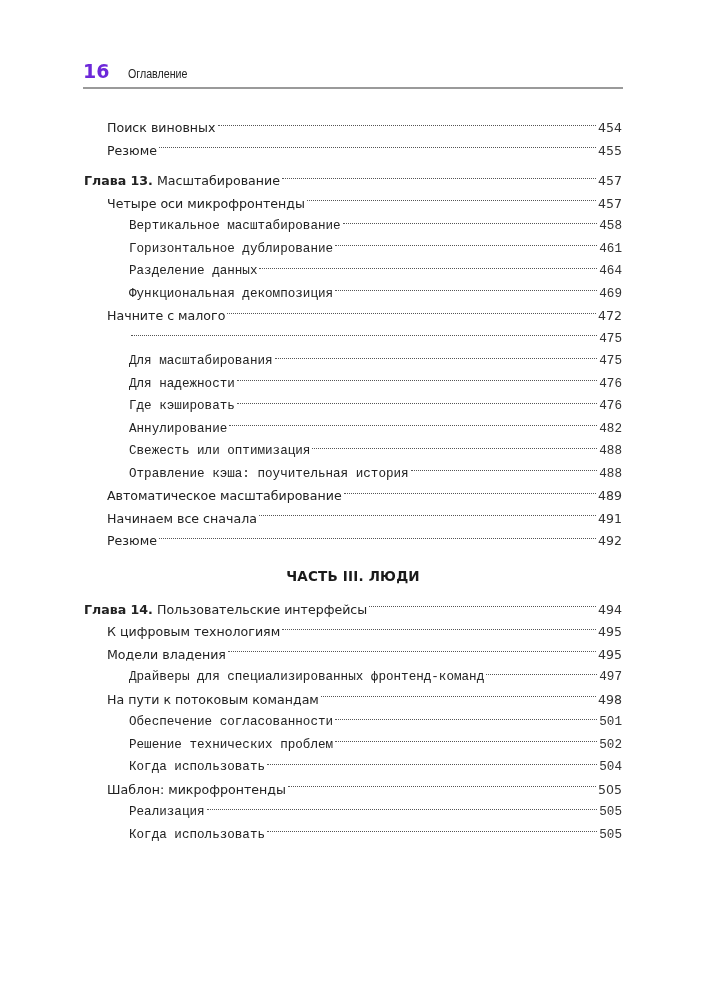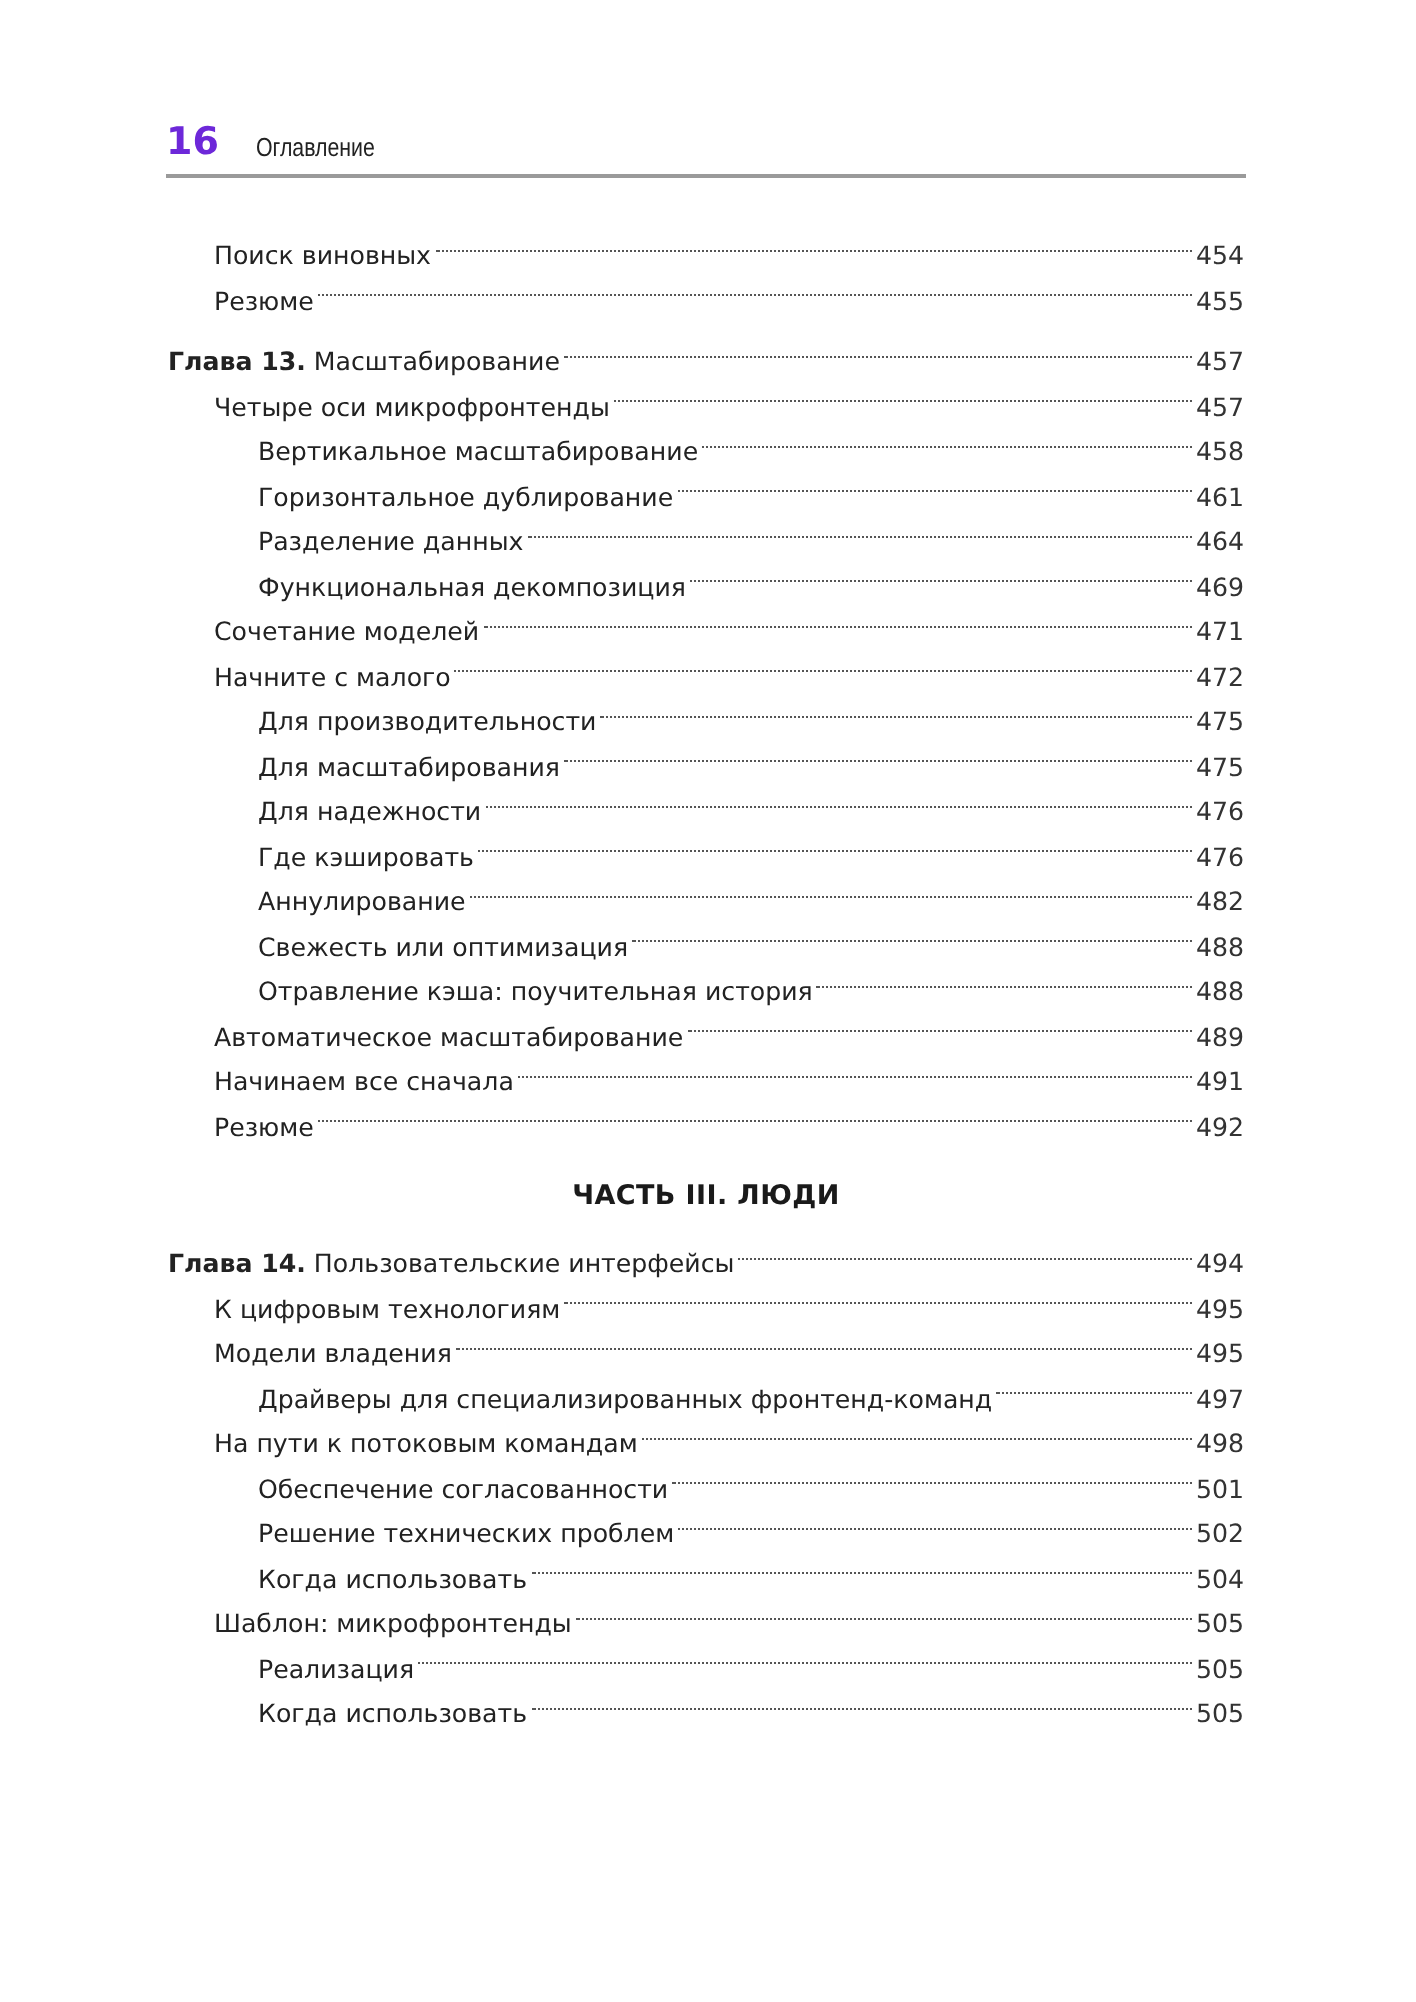--- a/index.html
+++ b/index.html
@@ -6,21 +6,21 @@
   body { width: 708px; height: 1001px; position: relative; overflow: hidden;
          font-family: "DejaVu Sans", "Liberation Sans", sans-serif; color: #222; }
   .header { position: absolute; left: 83px; top: 60px; width: 540px; height: 28px; }
   .page-num { position: absolute; left: 0; top: 0; font-weight: bold; font-size: 19px; color: #6d28d9; }
   .running-title { position: absolute; left: 45px; top: 6px; font-family: "Liberation Sans", sans-serif;
                    font-size: 13px; color: #222; transform: scaleX(0.82); transform-origin: left; }
   .rule { position: absolute; left: 83px; top: 87px; width: 540px; height: 2px; background: #9a9a9a; }
   .toc { position: absolute; left: 84px; top: 117px; width: 538px; }
   .entry { display: flex; align-items: center; height: 22.5px; font-size: 12.6px; line-height: 22.5px; }
   .entry.l1 { padding-left: 23px; }
-  .entry.l2 { padding-left: 45px; }
+  .entry.l2 { padding-left: 45px; font-family: Liberation Mono, monospace; }
   .entry .title { white-space: nowrap; color: #222; }
   .entry .title b { font-weight: bold; }
   .entry .leader { flex: 1; border-bottom: 1px dotted #555; margin: 0 2px 0 2px; position: relative; top: -3px; min-width: 8px; }
   .entry .pg { white-space: nowrap; color: #333; }
   .gap { height: 8px; }
   .part { text-align: center; font-weight: bold; font-size: 13.5px; height: 46px; line-height: 46px; color: #1a1a1a; letter-spacing: 0.2px; }
 </style>
 </head>
 <body>
 
@@ -70,31 +70,25 @@
         <span class="title">Разделение данных</span>
         <span class="leader"></span>
         <span class="pg">464</span>
       </div>
       <div class="entry l2">
         <span class="title">Функциональная декомпозиция</span>
         <span class="leader"></span>
         <span class="pg">469</span>
       </div>
       <div class="entry l1">
-        <span class="title">Сочетание моделей</span>
-        <span class="leader"></span>
-        <span class="pg">471</span>
-      </div>
-      <div class="entry l1">
         <span class="title">Начните с малого</span>
         <span class="leader"></span>
         <span class="pg">472</span>
       </div>
       <div class="entry l2">
-        <span class="title">Для производительности</span>
         <span class="leader"></span>
         <span class="pg">475</span>
       </div>
       <div class="entry l2">
         <span class="title">Для масштабирования</span>
         <span class="leader"></span>
         <span class="pg">475</span>
       </div>
       <div class="entry l2">
         <span class="title">Для надежности</span>

